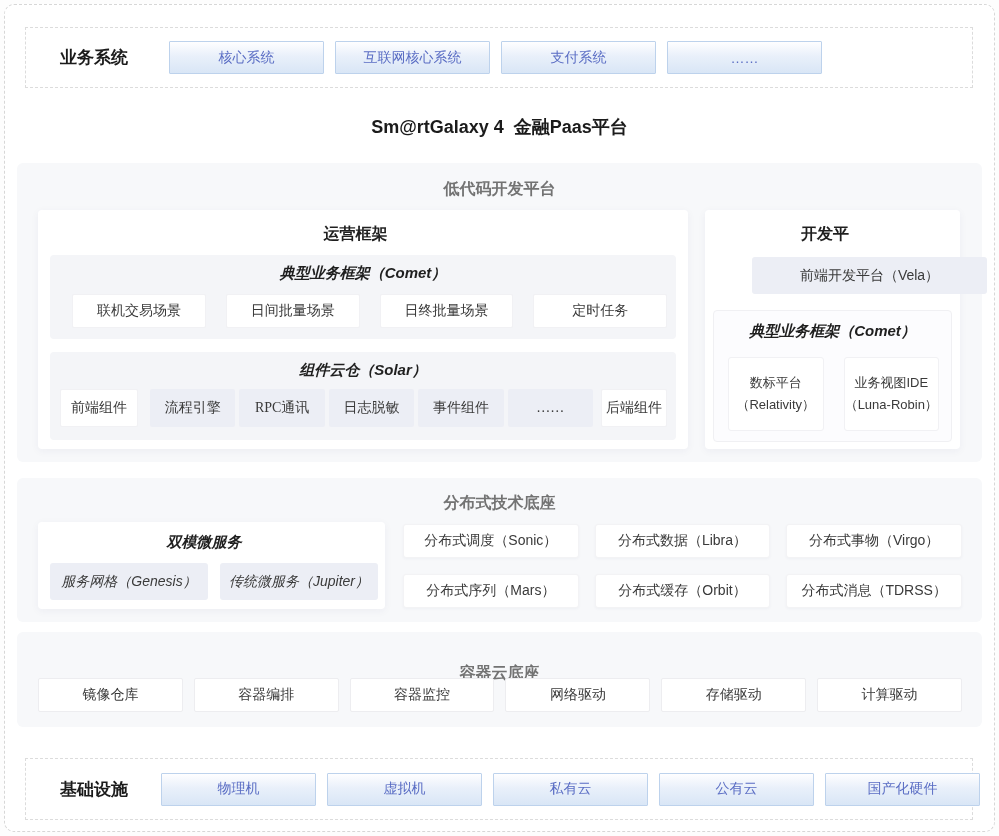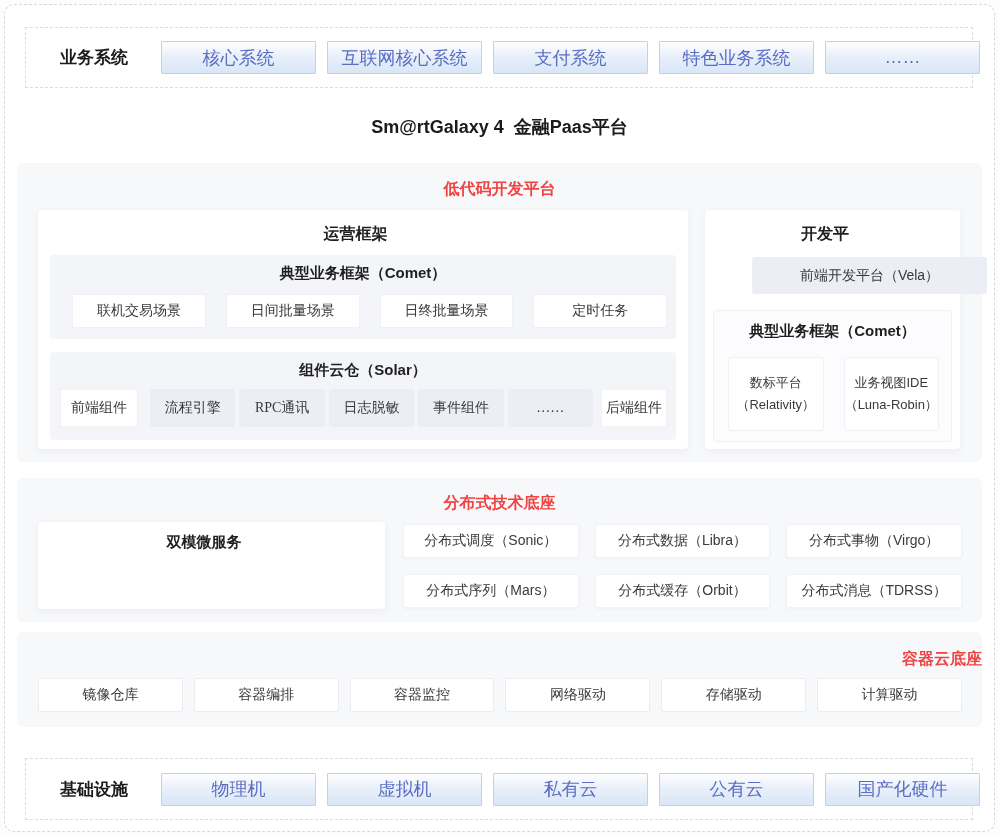--- a/index.html
+++ b/index.html
@@ -18,55 +18,55 @@
     display:flex;align-items:center;background:#fff;box-sizing:border-box;
   }
   .row-top{top:27px;height:61px;}
   .row-bottom{top:758px;height:62px;}
   .row-label{margin-left:34px;width:76px;font-size:17px;font-weight:bold;color:#1b1b1b;white-space:nowrap;}
   .blue-btn-group{display:flex;gap:11px;margin-left:33px;}
   .blue-btn{
     width:155px;height:33px;box-sizing:border-box;
     border:1px solid #bdd2ec;border-radius:1px;
     background:linear-gradient(180deg,#fefeff 0%,#e9f0fa 45%,#d9e6f6 100%);
-    color:#5a6dc4;font-size:18px;
+    color:#5a6dc4;font-size:14px;
     display:flex;align-items:center;justify-content:center;
   }
   
   .platform-title{
     position:absolute;top:115px;left:0;right:0;text-align:center;
     font-size:18px;font-weight:bold;color:#1b1b1b;white-space:pre;
   }
   
   .section{
     position:absolute;left:17px;width:965px;background:#f7f8fa;border-radius:6px;
   }
   .sec1{top:163px;height:299px;}
   .sec2{top:478px;height:144px;}
   .sec3{top:632px;height:95px;}
   .section-title{
     position:absolute;left:0;right:0;text-align:center;
-    font-size:16px;font-weight:bold;color:#ef4444;
+    font-size:16px;font-weight:bold;color:#737373;
   }
   .sec1 .section-title{top:16px;}
   .sec2 .section-title{top:15px;}
-  .sec3 .section-title{top:17px;text-align:right;}
+  .sec3 .section-title{top:31px;}
   
   .white-card{
     position:absolute;background:#fff;border-radius:4px;
     box-shadow:0 2px 8px rgba(30,45,90,0.05);
   }
   .card-title{position:absolute;left:0;right:15px;text-align:center;font-weight:bold;color:#1f1f1f;}
   
   .op-card{left:21px;top:47px;width:650px;height:239px;}
   .op-card .card-title{top:14px;font-size:16px;}
   .sub-card{
     position:absolute;background:#f4f5f8;border-radius:4px;
   }
-  .sub-title{position:absolute;left:0;right:0;top:9px;text-align:center;font-size:15px;font-weight:bold;color:#1f1f1f;}
+  .sub-title{position:absolute;left:0;right:0;top:9px;text-align:center;font-size:15px;font-weight:bold;color:#1f1f1f;font-style:italic;}
   .comet-card{left:12px;top:45px;width:626px;height:84px;}
   .comet-row{position:absolute;left:22px;right:9px;top:39px;height:34px;display:flex;gap:20px;}
   .white-box{
     background:#fff;border:1px solid #f1f1f4;border-radius:2px;box-sizing:border-box;
     display:flex;align-items:center;justify-content:center;
     font-size:14px;color:#3a3a3a;
   }
   .comet-row .white-box{flex:1;}
   .solar-card{left:12px;top:142px;width:626px;height:88px;}
   .solar-row{position:absolute;left:10px;right:9px;top:37px;height:38px;display:flex;text-align:center;}
@@ -88,21 +88,21 @@
     background:#fcfcfe;border:1px solid #f0f0f3;border-radius:4px;box-sizing:border-box;
   }
   .dev-comet .sub-title{top:11px;}
   .dev-comet-row{position:absolute;left:14px;right:12px;top:46px;height:74px;display:flex;gap:20px;}
   .dev-box{
     flex:1;background:#fff;border:1px solid #f1f1f4;border-radius:3px;
     display:flex;flex-direction:column;align-items:center;justify-content:center;
     font-size:13px;color:#3a3a3a;line-height:1.7;
   }
   
-  .dual-card{left:21px;top:44px;width:347px;height:87px;}
+  .dual-card{left:21px;top:44px;width:347px;height:87px;font-style:italic;}
   .dual-card .card-title{top:11px;font-size:15px;}
   .dual-row{position:absolute;left:12px;right:7px;top:41px;height:37px;display:flex;gap:12px;}
   .dual-row .chip{flex:1;border-radius:3px;}
   .dist-grid{
     position:absolute;left:386px;right:20px;top:46px;
     display:grid;grid-template-columns:repeat(3,1fr);column-gap:12px;row-gap:15px;gap:16px;
   }
   .dist-box{
     height:34px;background:#fff;border-radius:3px;
     box-shadow:0 1px 3px rgba(30,45,90,0.04);border:1px solid #f3f3f5;box-sizing:border-box;
@@ -116,21 +116,20 @@
 <body>
 
 <div class="outer-border"></div>
 
 <div class="dashed-row row-top">
   <div class="row-label">业务系统</div>
   <div class="blue-btn-group">
     <div class="blue-btn">核心系统</div>
     <div class="blue-btn">互联网核心系统</div>
     <div class="blue-btn">支付系统</div>
-    <div class="blue-btn">特色业务系统</div>
     <div class="blue-btn">……</div>
   </div>
 </div>
 
 <div class="platform-title">Sm@rtGalaxy 4  金融Paas平台</div>
 
 <div class="section sec1">
   <div class="section-title">低代码开发平台</div>
 
   <div class="white-card op-card">
@@ -180,20 +179,24 @@
       </div>
     </div>
   </div>
 </div>
 
 <div class="section sec2">
   <div class="section-title">分布式技术底座</div>
 
   <div class="white-card dual-card">
     <div class="card-title">双模微服务</div>
+    <div class="dual-row">
+      <div class="chip">服务网格（Genesis）</div>
+      <div class="chip">传统微服务（Jupiter）</div>
+    </div>
   </div>
 
   <div class="dist-grid">
     <div class="dist-box">分布式调度（Sonic）</div>
     <div class="dist-box">分布式数据（Libra）</div>
     <div class="dist-box">分布式事物（Virgo）</div>
     <div class="dist-box">分布式序列（Mars）</div>
     <div class="dist-box">分布式缓存（Orbit）</div>
     <div class="dist-box">分布式消息（TDRSS）</div>
   </div>

